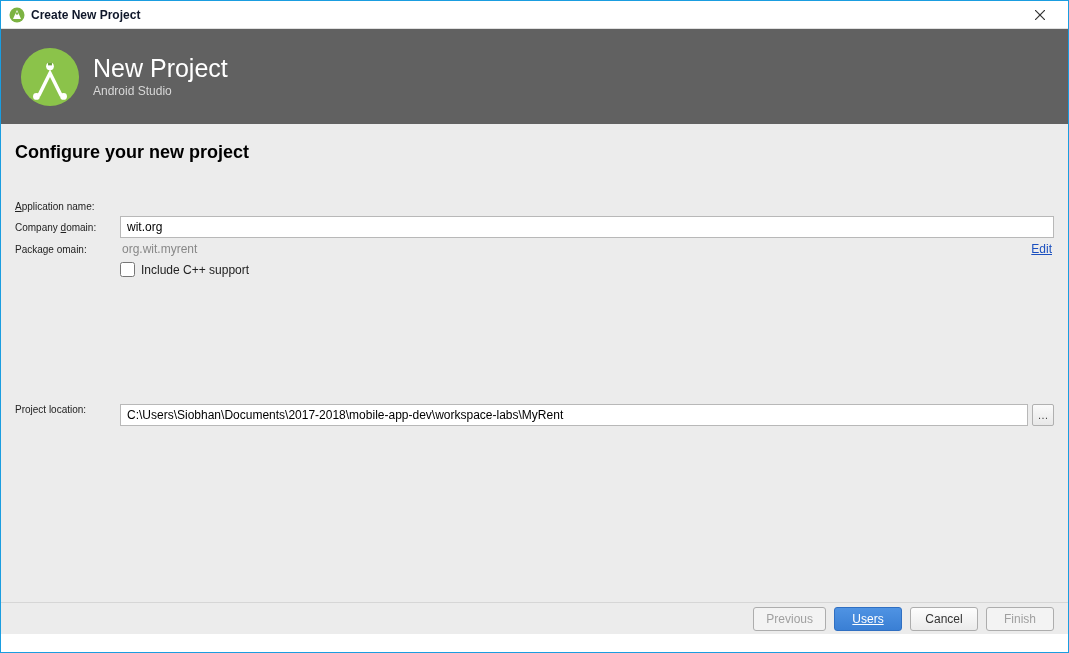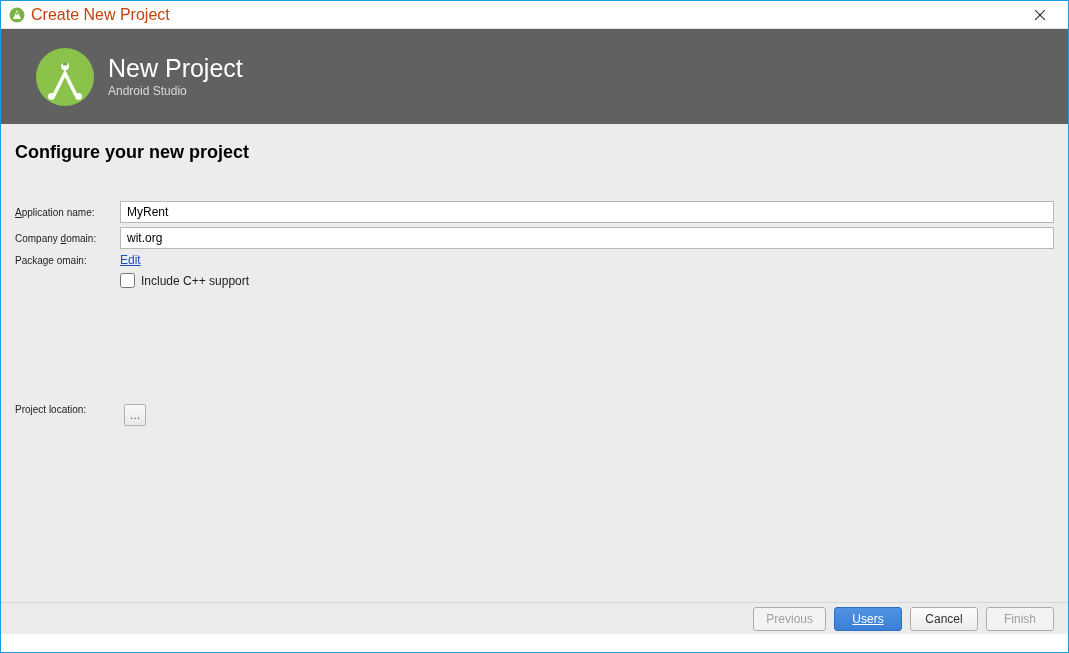--- a/index.html
+++ b/index.html
@@ -23,37 +23,38 @@
   .titlebar-icon {
     width: 16px;
     height: 16px;
     margin-right: 6px;
     display: flex;
     align-items: center;
     justify-content: center;
   }
   .titlebar-title {
     flex: 1;
-    font-size: 16px;
-    color: #c2410c;
+    font-size: 12px;
+    color: #0f172a;
+    font-weight: bold;
   }
   .titlebar-close {
     width: 40px;
     height: 26px;
     display: flex;
     align-items: center;
     justify-content: center;
     cursor: pointer;
   }
   .banner {
     background: #616161;
     height: 95px;
     display: flex;
     align-items: center;
-    padding-left: 33px;
+    padding-left: 18px;
   }
   .banner-logo {
     width: 62px;
     height: 62px;
     margin-right: 12px;
   }
   .banner-text h1 {
     color: #fff;
     font-weight: 300;
     font-size: 25px;
@@ -223,40 +224,41 @@
     <h1>New Project</h1>
     <div class="sub">Android Studio</div>
   </div>
 </div>
 
 <div class="content">
   <div class="section-title">Configure your new project</div>
 
   <div class="form-row">
     <label class="form-label"><span class="ul">A</span><span>pplication name:</span></label>
-    <input class="form-input" type="text" value="MyRent" style="">
   </div>
 
   <div class="form-row">
     <label class="form-label"><span>Company </span><span class="ul">d</span><span>omain:</span></label>
     <input class="form-input" type="text" value="wit.org" style="">
   </div>
 
   <div class="pkg-row">
     <label class="form-label">Package omain:</label>
+    <div class="pkg-value">org.wit.myrent</div>
     <a class="edit-link">Edit</a>
   </div>
 
   <div class="checkbox-row">
     <input type="checkbox" style="">
     <span class="checkbox-label">Include C++ support</span>
   </div>
 
   <div class="location-row">
     <label class="form-label">Project location:</label>
+    <input class="form-input" type="text" value="C:\Users\Siobhan\Documents\2017-2018\mobile-app-dev\workspace-labs\MyRent" style="">
     <div class="browse-btn">…</div>
   </div>
 </div>
 
 <div class="footer">
   <button class="btn" disabled="">Previous</button>
   <button class="btn btn-primary"><span class="ul">Users</span></button>
   <button class="btn">Cancel</button>
   <button class="btn" disabled=""><span>Finish</span></button>
 </div>

